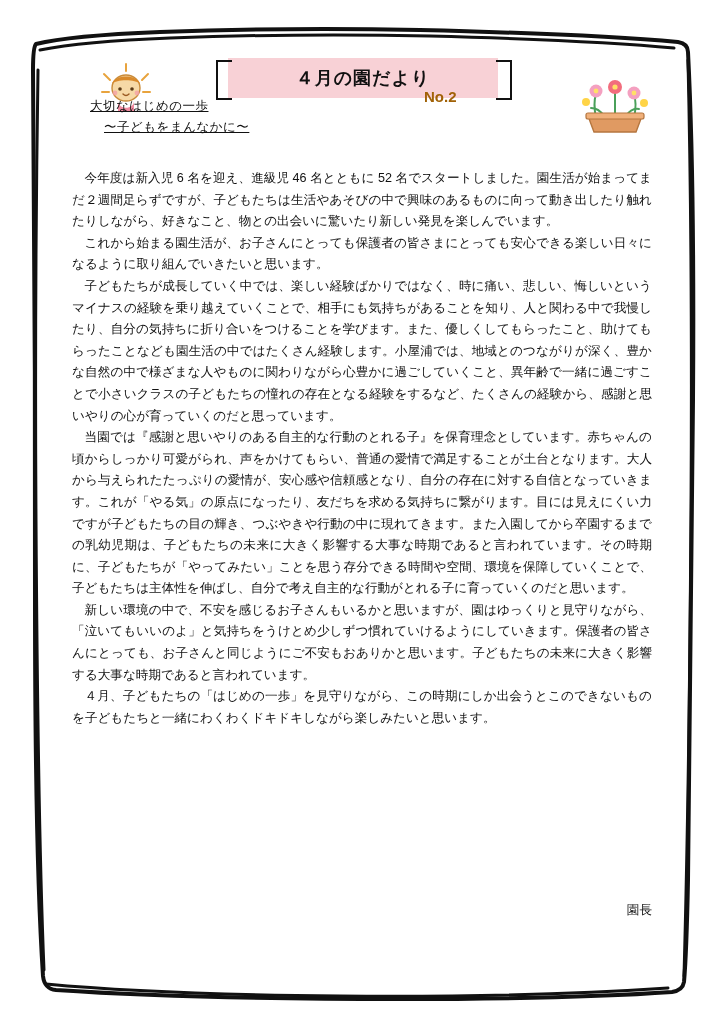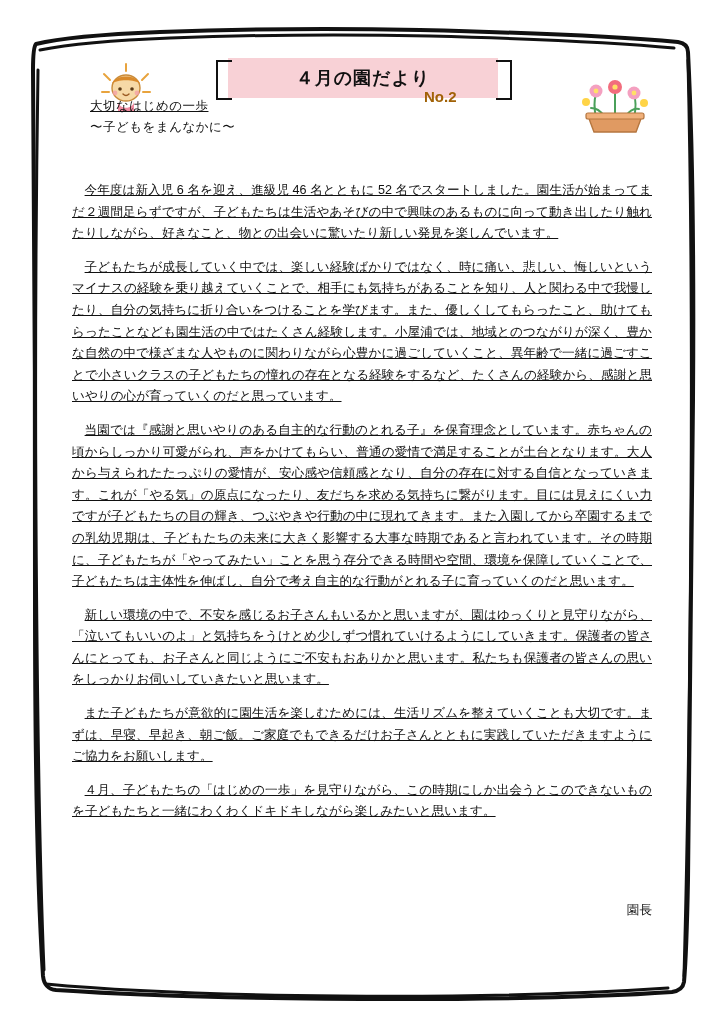--- a/index.html
+++ b/index.html
@@ -99,22 +99,23 @@
     top: 56px;
     font-size: 12.5px;
     line-height: 21px;
     color: #111;
   }
   .subtitle .line1 {
     text-decoration: underline;
     letter-spacing: 0.5px;
   }
   .subtitle .line2 {
-    margin-left: 0;
+    margin-left: 14px;
     letter-spacing: 0.5px;
+    text-decoration: underline;
   }
   
   .illus-girl {
     position: absolute;
     left: 38px;
     top: 22px;
     width: 56px;
     height: 56px;
   }
   .illus-flowers {
@@ -129,23 +130,22 @@
     position: absolute;
     left: 12px;
     top: 128px;
     width: 580px;
     font-size: 12.6px;
     line-height: 21.6px;
     color: #111;
     text-align: justify;
   }
   .body-text p {
-    margin: 12px 0 0 0;
+    margin: 0 0 0 0;
     text-indent: 1em;
-    text-decoration: underline;
   }
   .signature {
     position: absolute;
     left: 12px;
     top: 862px;
     width: 580px;
     text-align: right;
     padding-right: 90px;
     font-size: 12.6px;
     color: #111;
@@ -221,23 +221,23 @@
       <div class="title-no">No.2</div>
     </div>
 
     <div class="subtitle">
       <div class="line1">大切なはじめの一歩</div>
       <div class="line2">〜子どもをまんなかに〜</div>
     </div>
 
     <div class="body-text">
       <p>今年度は新入児 6 名を迎え、進級児 46 名とともに 52 名でスタートしました。園生活が始まってまだ２週間足らずですが、子どもたちは生活やあそびの中で興味のあるものに向って動き出したり触れたりしながら、好きなこと、物との出会いに驚いたり新しい発見を楽しんでいます。</p>
+      <p>これから始まる園生活が、お子さんにとっても保護者の皆さまにとっても安心できる楽しい日々になるように取り組んでいきたいと思います。</p>
       <p>子どもたちが成長していく中では、楽しい経験ばかりではなく、時に痛い、悲しい、悔しいというマイナスの経験を乗り越えていくことで、相手にも気持ちがあることを知り、人と関わる中で我慢したり、自分の気持ちに折り合いをつけることを学びます。また、優しくしてもらったこと、助けてもらったことなども園生活の中ではたくさん経験します。小屋浦では、地域とのつながりが深く、豊かな自然の中で様ざまな人やものに関わりながら心豊かに過ごしていくこと、異年齢で一緒に過ごすことで小さいクラスの子どもたちの憧れの存在となる経験をするなど、たくさんの経験から、感謝と思いやりの心が育っていくのだと思っています。</p>
       <p>当園では『感謝と思いやりのある自主的な行動のとれる子』を保育理念としています。赤ちゃんの頃からしっかり可愛がられ、声をかけてもらい、普通の愛情で満足することが土台となります。大人から与えられたたっぷりの愛情が、安心感や信頼感となり、自分の存在に対する自信となっていきます。これが「やる気」の原点になったり、友だちを求める気持ちに繋がります。目には見えにくい力ですが子どもたちの目の輝き、つぶやきや行動の中に現れてきます。また入園してから卒園するまでの乳幼児期は、子どもたちの未来に大きく影響する大事な時期であると言われています。その時期に、子どもたちが「やってみたい」ことを思う存分できる時間や空間、環境を保障していくことで、子どもたちは主体性を伸ばし、自分で考え自主的な行動がとれる子に育っていくのだと思います。</p>
-      <p>新しい環境の中で、不安を感じるお子さんもいるかと思いますが、園はゆっくりと見守りながら、「泣いてもいいのよ」と気持ちをうけとめ少しずつ慣れていけるようにしていきます。保護者の皆さんにとっても、お子さんと同じようにご不安もおありかと思います。私たちも保護者の皆さんの思いをしっかりお伺いしていきたいと思います。</p>
-      <p>また子どもたちが意欲的に園生活を楽しむためには、生活リズムを整えていくことも大切です。まずは、早寝、早起き、朝ご飯。ご家庭でもできるだけお子さんとともに実践していただきますようにご協力をお願いします。</p>
+      <p>新しい環境の中で、不安を感じるお子さんもいるかと思いますが、園はゆっくりと見守りながら、「泣いてもいいのよ」と気持ちをうけとめ少しずつ慣れていけるようにしていきます。保護者の皆さんにとっても、お子さんと同じようにご不安もおありかと思います。子どもたちの未来に大きく影響する大事な時期であると言われています。</p>
       <p>４月、子どもたちの「はじめの一歩」を見守りながら、この時期にしか出会うとこのできないものを子どもたちと一緒にわくわくドキドキしながら楽しみたいと思います。</p>
     </div>
 
     <div class="signature">園長</div>
 
   </div>
 </div>
 
 </body></html>

